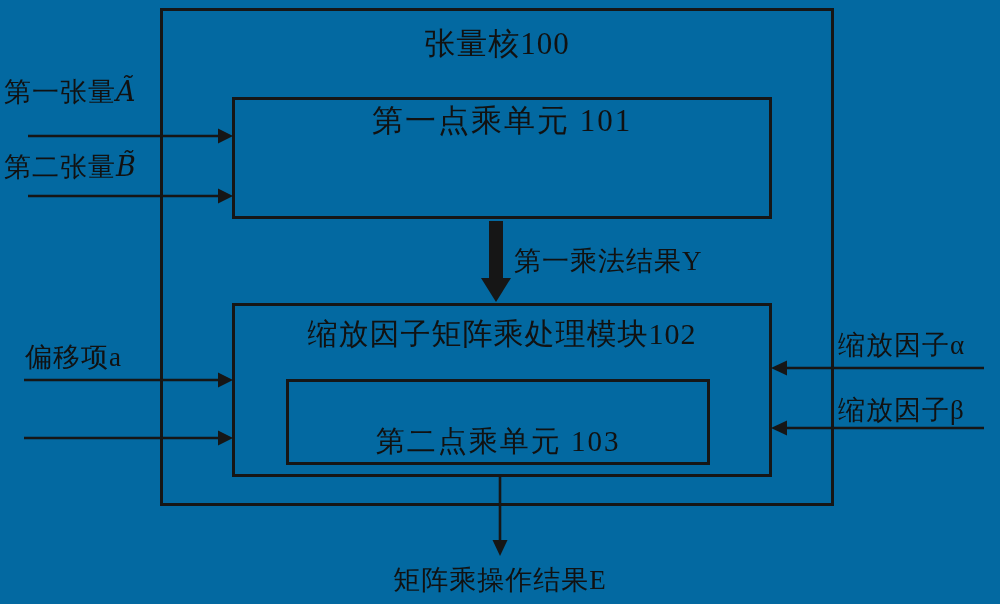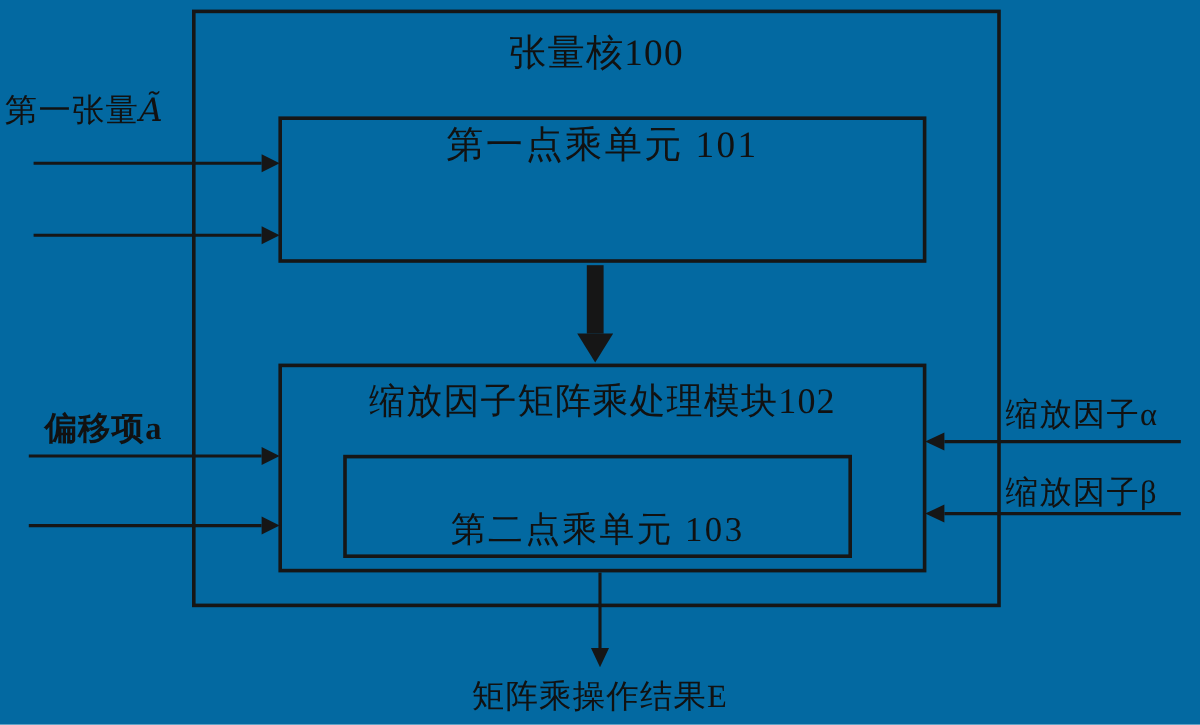--- a/index.html
+++ b/index.html
@@ -53,21 +53,21 @@
     letter-spacing: 2px;
   }
   .label {
     position: absolute;
     font-size: 27px;
     white-space: nowrap;
     letter-spacing: 1px;
   }
   .label-tensor-a { left: 4px;  top: 74px; }
   .label-tensor-b { left: 4px;  top: 149px; }
-  .label-bias-a   { left: 37px; top: 339px; font-weight: bold; }
+  .label-bias-a   { left: 25px; top: 339px; }
   .label-bias-b   { left: 20px; top: 407px; }
   .label-alpha    { left: 838px; top: 327px; }
   .label-beta     { left: 838px; top: 392px; }
   .label-mid-y    { left: 514px; top: 243px; }
   .label-output   { left: 0; top: 562px; width: 1000px; text-align: center; }
   .math-sym {
     font-style: italic;
     font-family: "DejaVu Serif", "Liberation Serif", serif;
   }
   .arrow-layer {
@@ -96,25 +96,29 @@
     <div class="module102-title">缩放因子矩阵乘处理模块102</div>
 
     <div class="box unit103-box">
       <span>第二点乘单元 103</span>
     </div>
   </div>
 
   <div class="label label-tensor-a">
     <span>第一张量</span><span class="math-sym">Ã</span>
   </div>
+  <div class="label label-tensor-b">
+    <span>第二张量</span><span class="math-sym">B̃</span>
+  </div>
   <div class="label label-bias-a">偏移项a</div>
 
   <div class="label label-alpha">缩放因子α</div>
   <div class="label label-beta">缩放因子β</div>
 
+  <div class="label label-mid-y">第一乘法结果Y</div>
 
   <div class="label label-output">矩阵乘操作结果E</div>
 
   <svg class="arrow-layer" viewBox="0 0 1000 604" xmlns="http://www.w3.org/2000/svg">
 
     <g>
       <line x1="28" y1="136" x2="218" y2="136"></line>
       <polygon points="218,128.5 218,143.5 233,136"></polygon>
     </g>
     <g>

